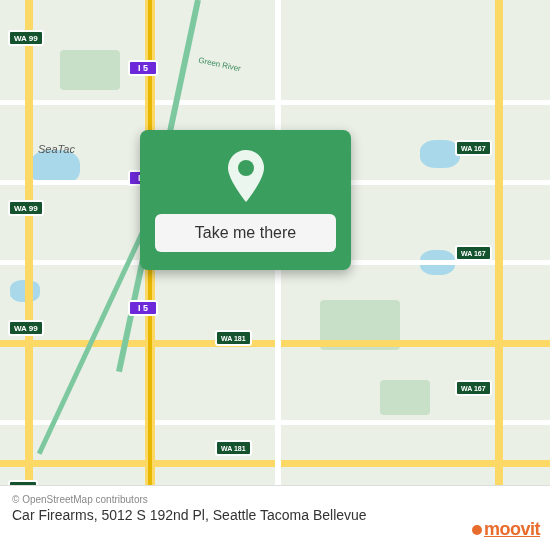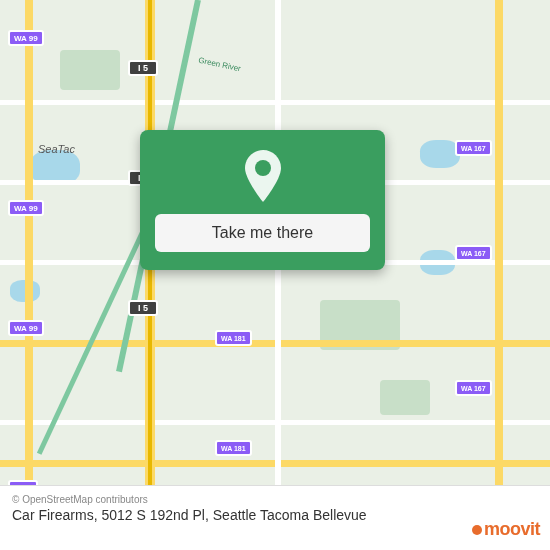--- a/index.html
+++ b/index.html
@@ -123,36 +123,36 @@
 
     
     .badge {
       position: absolute;
       display: flex;
       align-items: center;
       justify-content: center;
       font-size: 9px;
       font-weight: bold;
       color: #fff;
-      background: #8b5cf6;
+      background: #14532d;
       border: 2px solid #fff;
       border-radius: 3px;
       padding: 1px 4px;
       min-width: 30px;
       min-height: 16px;
       z-index: 10;
     }
-    .badge.green { background: #404040; }
+    .badge.green { background: #6d28d9; }
 
     
     .action-overlay {
       position: absolute;
       top: 130px;
       left: 140px;
-      width: 245px;
+      width: 211px;
       background: #3a9e5f;
       border-radius: 8px;
       padding: 20px 15px 18px;
       display: flex;
       flex-direction: column;
       align-items: center;
       z-index: 100;
       box-shadow: 0 4px 12px rgba(0,0,0,0.3);
     }
 
@@ -203,20 +203,21 @@
 
     .moovit-logo {
       position: absolute;
       bottom: 10px;
       right: 10px;
       font-size: 18px;
       font-weight: bold;
       color: #e86c2c;
       z-index: 300;
       letter-spacing: -0.5px;
+      text-decoration: underline;
     }
 
     .moovit-dot {
       display: inline-block;
       width: 10px;
       height: 10px;
       background: #e86c2c;
       border-radius: 50%;
       vertical-align: middle;
       margin-right: 2px;

